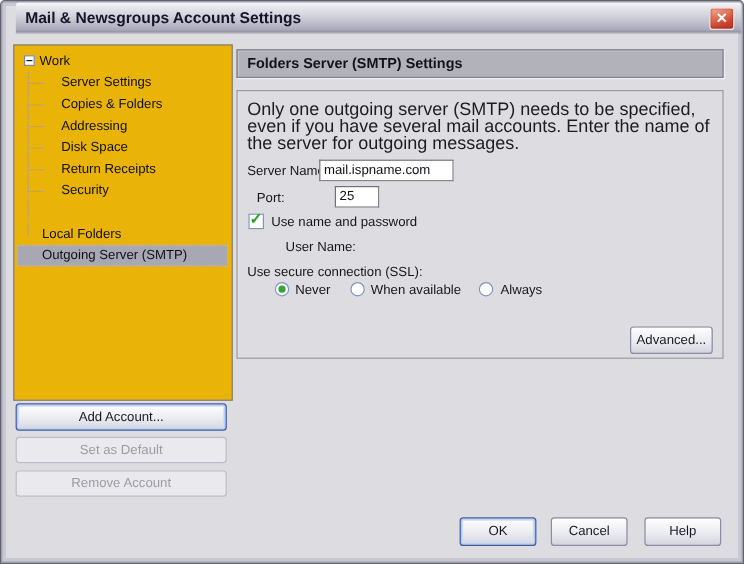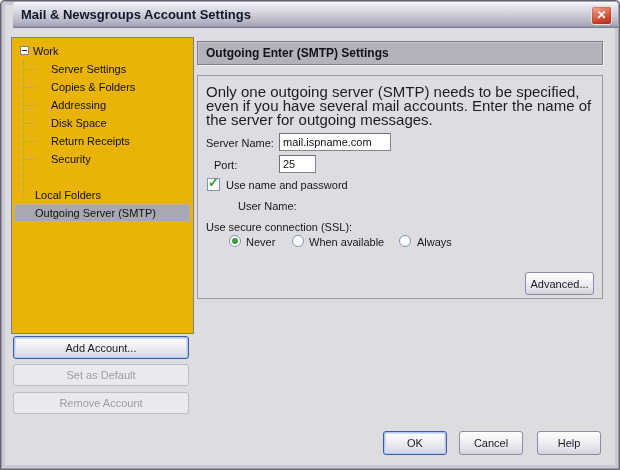--- a/index.html
+++ b/index.html
@@ -101,21 +101,21 @@
     position:absolute;left:8px;top:9px;width:393px;
     font-size:15px;line-height:14px;color:#1c1c22;
   }
   .flabel{position:absolute;font-size:11px;color:#16161c;white-space:nowrap;}
   .xpinput{
     position:absolute;height:18px;
     border:1px solid #84848e;border-top-color:#6f6f7a;border-left-color:#6f6f7a;
     background:#ffffff;font-family:"Liberation Sans", sans-serif;
     font-size:11px;color:#101014;padding:0 0 0 3px;margin:0;
   }
-  .in-server{left:81px;top:57px;width:112px;}
+  .in-server{left:68px;top:57px;width:112px;}
   .in-port{left:81px;top:79px;width:37px;}
   .in-user{left:91px;top:120px;width:305px;height:19px;}
 
   .xpcheck{
     position:absolute;left:9px;top:102px;width:13px;height:13px;
     border:1px solid #7a96b8;background:#fff;
   }
   .xpcheck .mark{
     position:absolute;left:0px;top:-3px;
     font-size:13px;font-weight:bold;color:#2ba12b;line-height:13px;
@@ -194,21 +194,21 @@
     <div class="tree-row selected" style="top:166px;">
       <span class="hl"></span>
       <span class="lbl" style="left:22px;">Outgoing Server (SMTP)</span>
     </div>
   </div>
 
   <button class="xpbtn default btn-add">Add Account...</button>
   <button class="xpbtn disabled btn-setdef">Set as Default</button>
   <button class="xpbtn disabled btn-remove">Remove Account</button>
 
-  <div class="panel-header">Outgoing Enter (SMTP) Settings</div>
+  <div class="panel-header">Folders Server (SMTP) Settings</div>
 
   <div class="content-box">
     <div class="desc">Only one outgoing server (SMTP) needs to be specified, even if you have several mail accounts. Enter the name of the server for outgoing messages.</div>
 
     <span class="flabel" style="left:8px;top:61px;">Server Name:</span>
     <input class="xpinput in-server" type="text" value="mail.ispname.com" style="">
 
     <span class="flabel" style="left:4px;top:83px;padding-left:12px;">Port:</span>
     <input class="xpinput in-port" type="text" value="25" style="">
 

